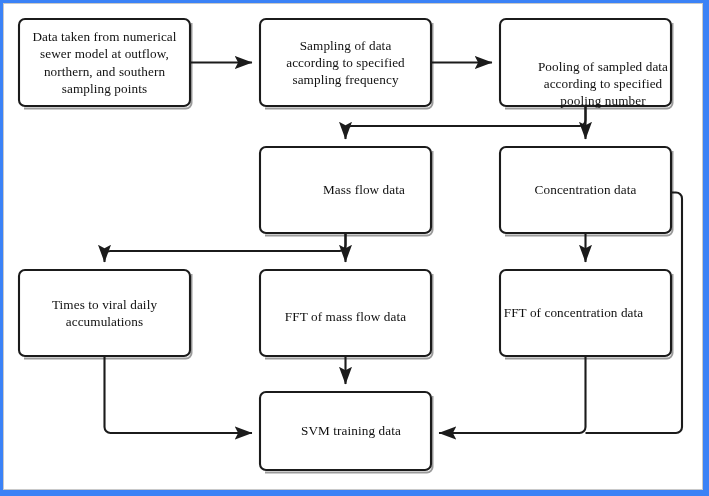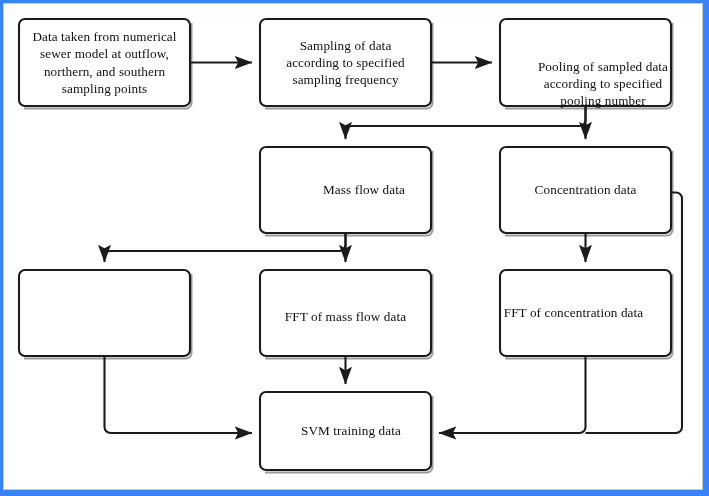--- a/index.html
+++ b/index.html
@@ -159,20 +159,26 @@
   </div>
 
   <div class="box-label" style="left:260px; top:147px; width:171px; height:86px;padding-left:44px;">
     <span>Mass flow data</span>
   </div>
 
   <div class="box-label" style="left:500px; top:147px; width:171px; height:86px;">
     <span>Concentration data</span>
   </div>
 
+  <div class="box-label" style="left:19px; top:270px; width:171px; height:86px;">
+    <span>
+      <span>Times to viral daily</span><br>
+      <span>accumulations</span>
+    </span>
+  </div>
 
   <div class="box-label" style="left:260px; top:270px; width:171px; height:94px;">
     <span>FFT of mass flow data</span>
   </div>
 
   <div class="box-label" style="left:488px; top:270px; width:171px; height:86px;">
     <span>FFT of concentration data</span>
   </div>
 
   <div class="box-label" style="left:260px; top:392px; width:182px; height:78px;">

